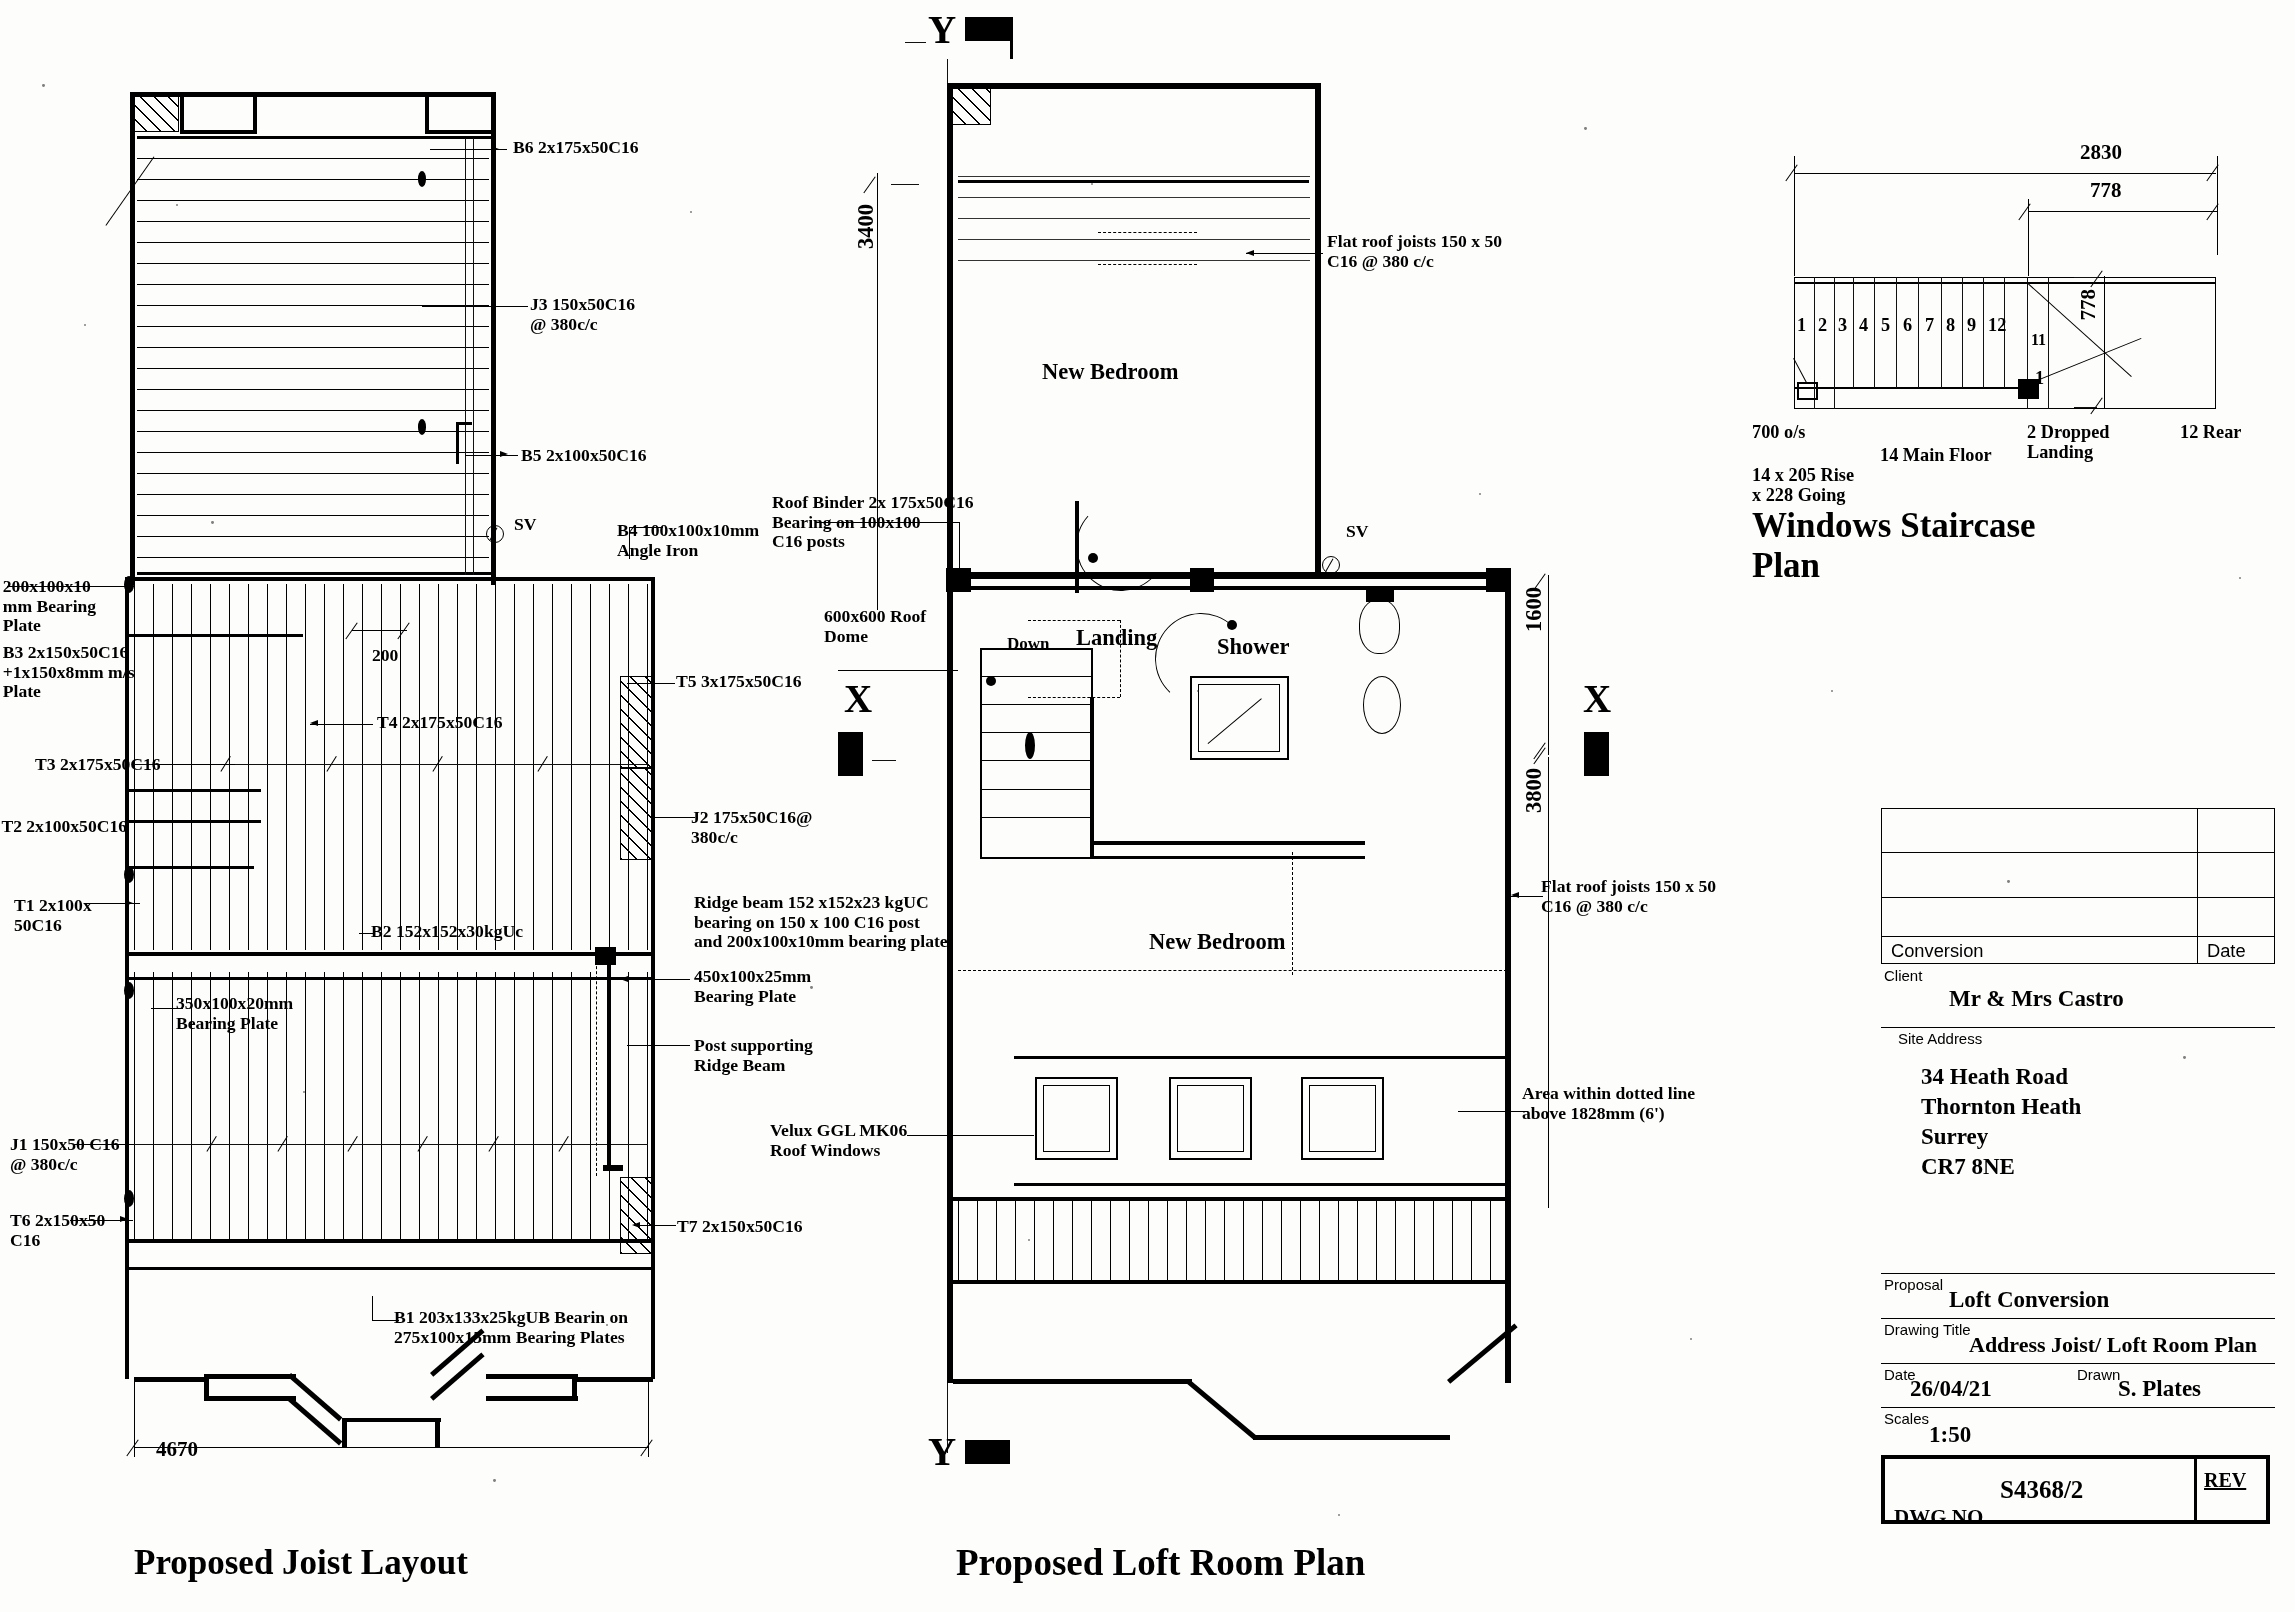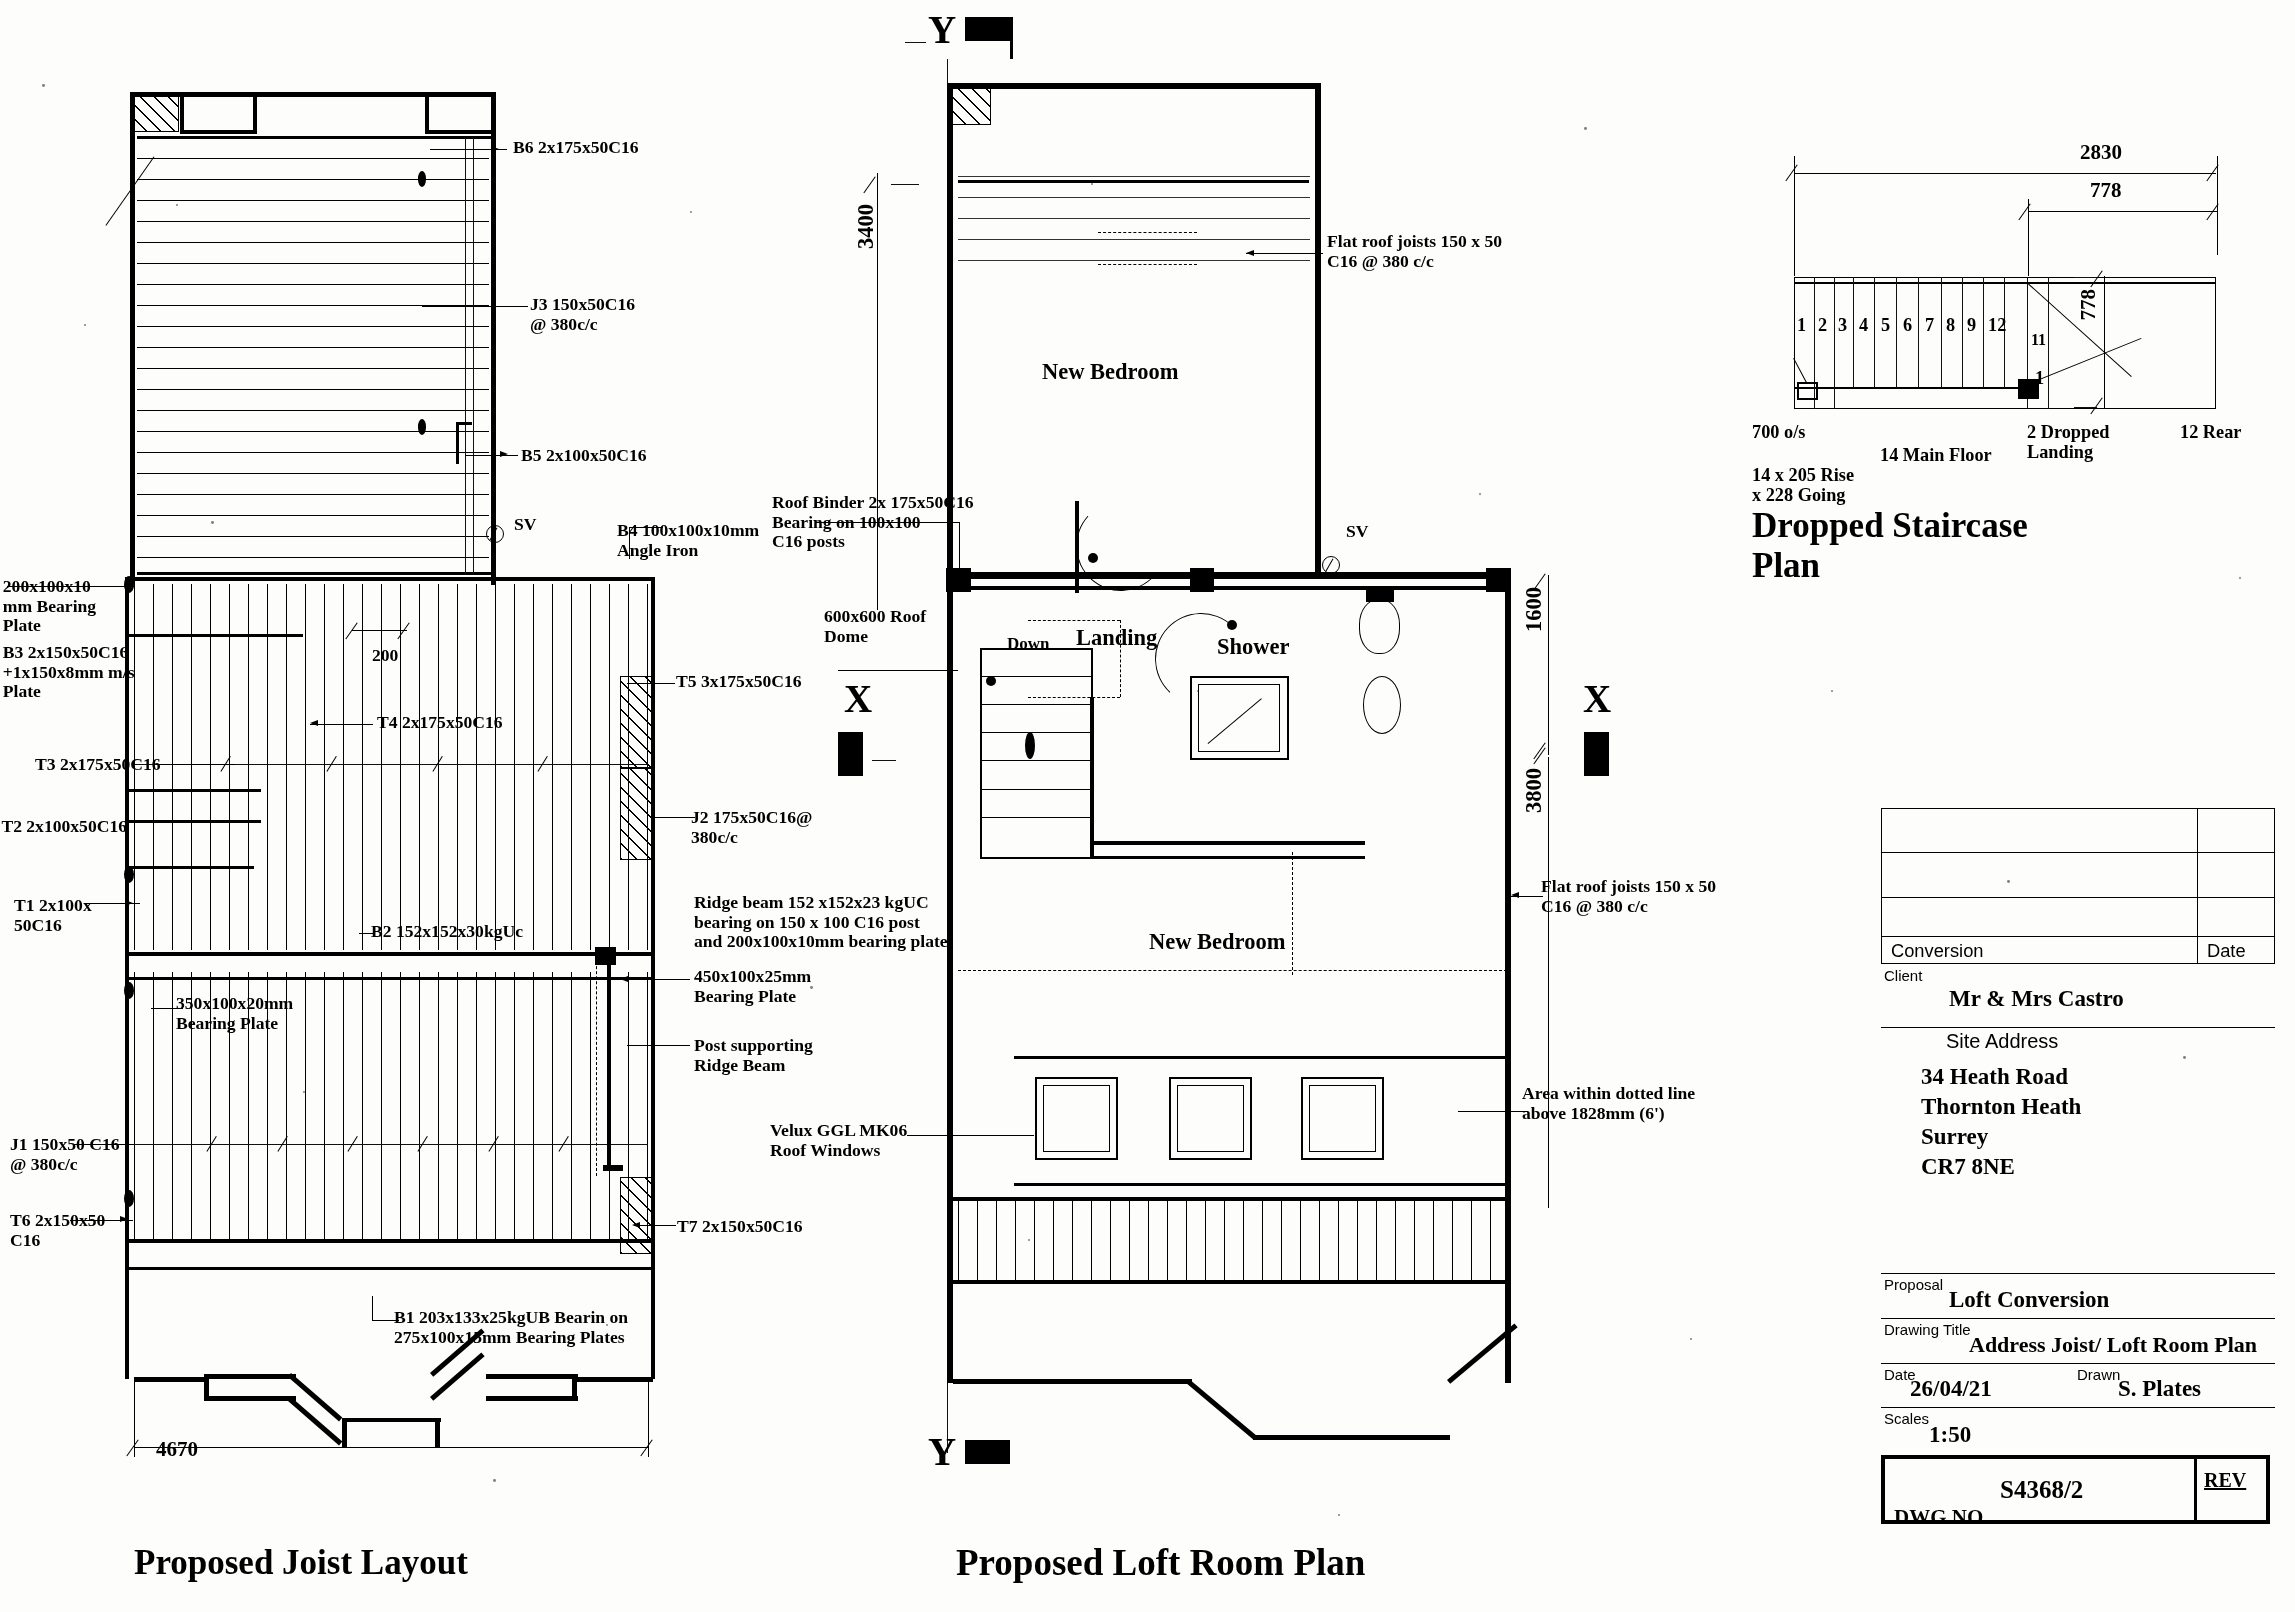--- a/index.html
+++ b/index.html
@@ -465,39 +465,39 @@
     <div class="lbl vert" style="left:2077px;top:289px;font-size:21px;">778</div>
 
     <div class="lbl" style="left:1752px;top:422px;font-size:18.3px;">700 o/s</div>
     <div class="lbl" style="left:1752px;top:465px;font-size:18.3px;">14 x 205 Rise
 x 228 Going</div>
     <div class="lbl" style="left:1880px;top:445px;font-size:18.3px;">14 Main Floor</div>
     <div class="lbl" style="left:2027px;top:422px;font-size:18.3px;">2 Dropped
 Landing</div>
     <div class="lbl" style="left:2180px;top:422px;font-size:18.3px;">12 Rear</div>
 
-    <div class="title-big" style="left:1752px;top:506px;font-size:35px;">Dropped Staircase</div>
+    <div class="title-big" style="left:1752px;top:506px;font-size:35px;">Windows Staircase</div>
     <div class="title-big" style="left:1752px;top:546px;font-size:35px;">Plan</div>
   </div>
 
   <div>
 
     <div class="box" style="left:1881px;top:808px;width:394px;height:156px;border-width:1.4px;"></div>
     <div class="ln" style="left:1881px;top:852px;width:394px;height:1.4px;"></div>
     <div class="ln" style="left:1881px;top:897px;width:394px;height:1.4px;"></div>
     <div class="ln" style="left:1881px;top:936px;width:394px;height:1.4px;"></div>
     <div class="ln" style="left:2197px;top:808px;width:1.4px;height:156px;"></div>
     <div class="tb-lbl" style="left:1891px;top:940px;font-size:18.3px;font-family:'Liberation Sans',sans-serif;">Conversion</div>
     <div class="tb-lbl" style="left:2207px;top:940px;font-size:18.3px;font-family:'Liberation Sans',sans-serif;">Date</div>
 
     <div class="tb-lbl" style="left:1884px;top:967px;font-size:15px;">Client</div>
     <div class="tb-val" style="left:1949px;top:986px;font-size:23px;">Mr &amp; Mrs Castro</div>
     <div class="tb-line" style="left:1881px;top:1027px;width:394px;"></div>
 
-    <div class="tb-lbl" style="left:1946px;top:1030px;font-size:20px;">Site Address</div>
+    <div class="tb-lbl" style="left:1898px;top:1030px;font-size:15px;">Site Address</div>
     <div class="tb-val" style="left:1921px;top:1062px;font-size:23px;line-height:1.30;white-space:pre;">34 Heath Road
 Thornton Heath
 Surrey
 CR7 8NE</div>
 
     <div class="tb-line" style="left:1881px;top:1273px;width:394px;"></div>
     <div class="tb-lbl" style="left:1884px;top:1276px;font-size:15px;">Proposal</div>
     <div class="tb-val" style="left:1949px;top:1287px;font-size:23px;">Loft Conversion</div>
 
     <div class="tb-line" style="left:1881px;top:1318px;width:394px;"></div>

